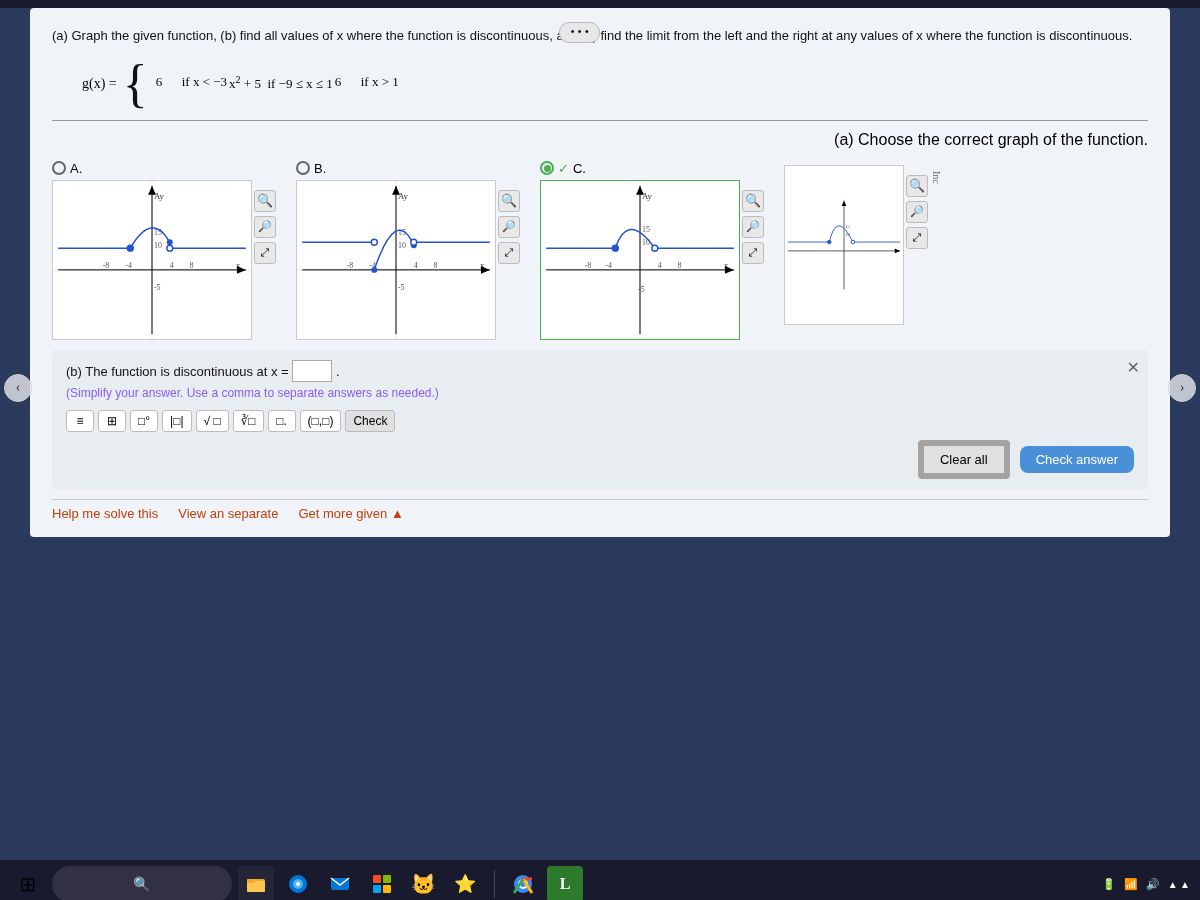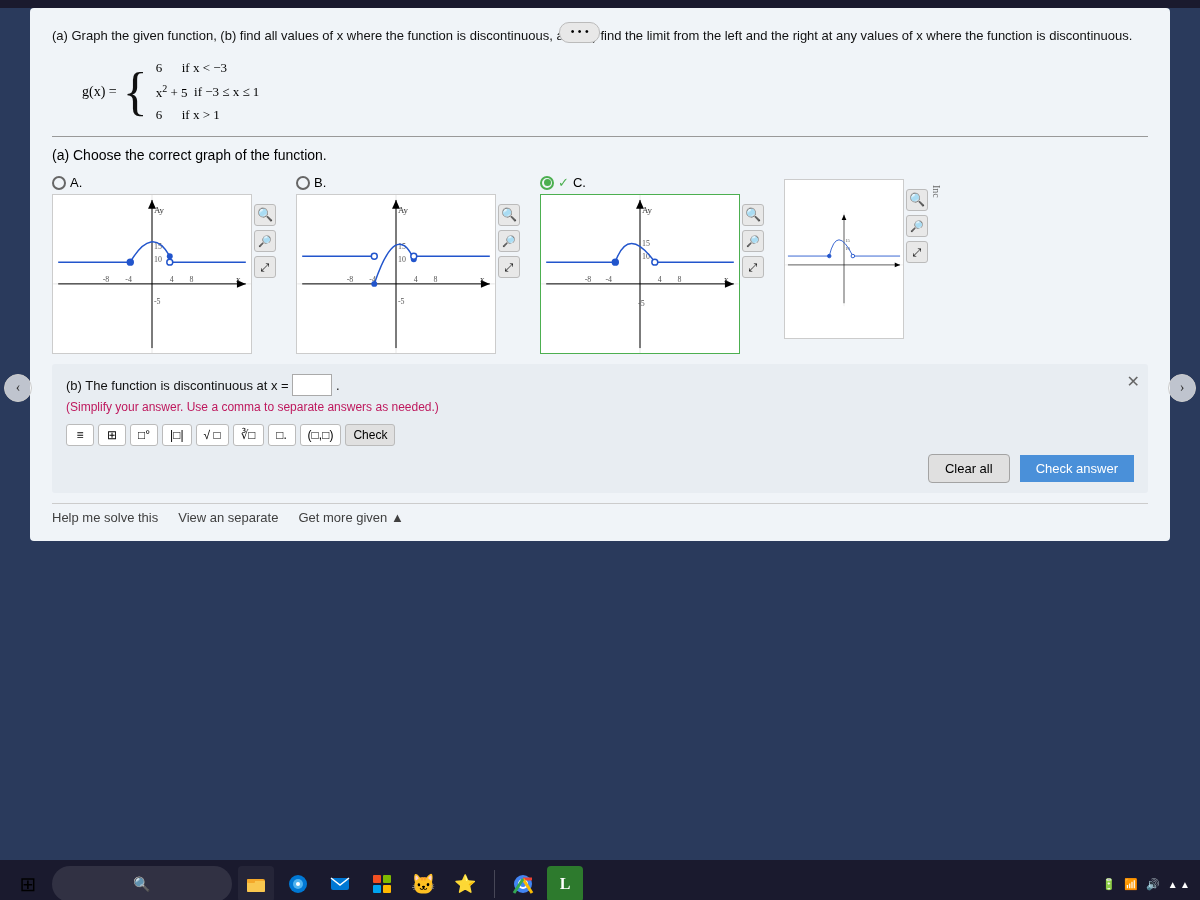--- a/index.html
+++ b/index.html
@@ -40,43 +40,43 @@
     .big-brace {
       font-size: 52px;
       line-height: 1;
       color: #111;
       margin-right: 8px;
       font-weight: 100;
     }
 
     .cases {
       display: flex;
-      flex-direction: column;
       gap: 2px;
     }
 
     .case-row {
       font-size: 13px;
       line-height: 1.6;
     }
 
     .case-row sup {
       font-size: 10px;
     }
 
     .divider-line {
       border: none;
       border-top: 1px solid #999;
       margin: 10px 0;
     }
 
     .part-a-label {
-      font-size: 14px;
+      font-size: 16px;
       font-family: Arial, sans-serif;
       margin-bottom: 12px;
+      text-align: right;
     }
 
     
     .graphs-row {
       display: flex;
       align-items: flex-start;
       gap: 10px;
       margin-bottom: 10px;
     }
 
@@ -231,52 +231,52 @@
     .action-buttons-row {
       display: flex;
       align-items: center;
       justify-content: flex-end;
       gap: 10px;
       margin-top: 8px;
     }
 
     .clear-all-btn {
       background: #e0e0e0;
-      border: 1px solid #a3a3a3;
+      border: 6px solid #a3a3a3;
       border-radius: 4px;
       padding: 6px 16px;
       font-size: 13px;
       cursor: pointer;
       font-family: Arial, sans-serif;
     }
 
     .check-answer-btn {
       background: #4a90d9;
       color: white;
       border: none;
-      border-radius: 0;
+      border-radius: 8px;
       padding: 6px 16px;
       font-size: 13px;
       cursor: pointer;
       font-family: Arial, sans-serif;
     }
 
     
     .help-bar {
       display: flex;
       align-items: center;
       gap: 20px;
       margin-top: 10px;
       padding: 6px 0;
       border-top: 1px solid #ccc;
     }
 
     .help-link {
       font-size: 13px;
-      color: #404040;
+      color: #c2410c;
       text-decoration: none;
       font-family: Arial, sans-serif;
       cursor: pointer;
     }
 
     
     .taskbar {
       position: absolute;
       bottom: 0;
       left: 0;
@@ -355,21 +355,21 @@
     <div class="problem-header">(a) Graph the given function, (b) find all values of x where the function is discontinuous, and (c) find the limit from the left and the right at any values of x where the function is discontinuous.</div>
 
     <div class="function-def">
       <span style="font-size:14px; margin-right:6px;">g(x) =</span>
       <span class="big-brace">{</span>
       <div class="cases">
         <div class="case-row">
           <span>6</span>&nbsp;&nbsp;&nbsp;&nbsp;&nbsp;&nbsp;<span>if x &lt; −3</span>
         </div>
         <div class="case-row">
-          <span>x<sup>2</sup> + 5</span>&nbsp;&nbsp;<span>if −3 ≤ x ≤ 1</span>
+          <span>x<sup>2</sup> + 5</span>&nbsp;&nbsp;<span>if −9 ≤ x ≤ 1</span>
         </div>
         <div class="case-row">
           <span>6</span>&nbsp;&nbsp;&nbsp;&nbsp;&nbsp;&nbsp;<span>if x &gt; 1</span>
         </div>
       </div>
     </div>
 
     <div style="position:absolute; top:14px; right:50%; background:#e8e8e8; border:1px solid #bbb; border-radius:10px; padding:2px 10px; font-size:12px; cursor:pointer;">• • •</div>
 
     <hr class="divider-line">
@@ -545,21 +545,21 @@
       </div>
 
     </div>
 
     <div class="part-b-section">
       <div class="part-b-text">
         <span>(b) The function is discontinuous at x =</span>
         <input type="text" class="answer-input" value="" style="">
         <span>.</span>
       </div>
-      <div class="part-b-text" style="font-size:12px; color:#be185d;">(Simplify your answer. Use a comma to separate answers as needed.)</div>
+      <div class="part-b-text" style="font-size:12px; color:#8b5cf6;">(Simplify your answer. Use a comma to separate answers as needed.)</div>
 
       <div class="close-x">✕</div>
 
       <div class="math-toolbar">
         <button class="math-btn">≡</button>
         <button class="math-btn">⊞</button>
         <button class="math-btn">□°</button>
         <button class="math-btn">|□|</button>
         <button class="math-btn">√ □</button>
         <button class="math-btn">∛□</button>

